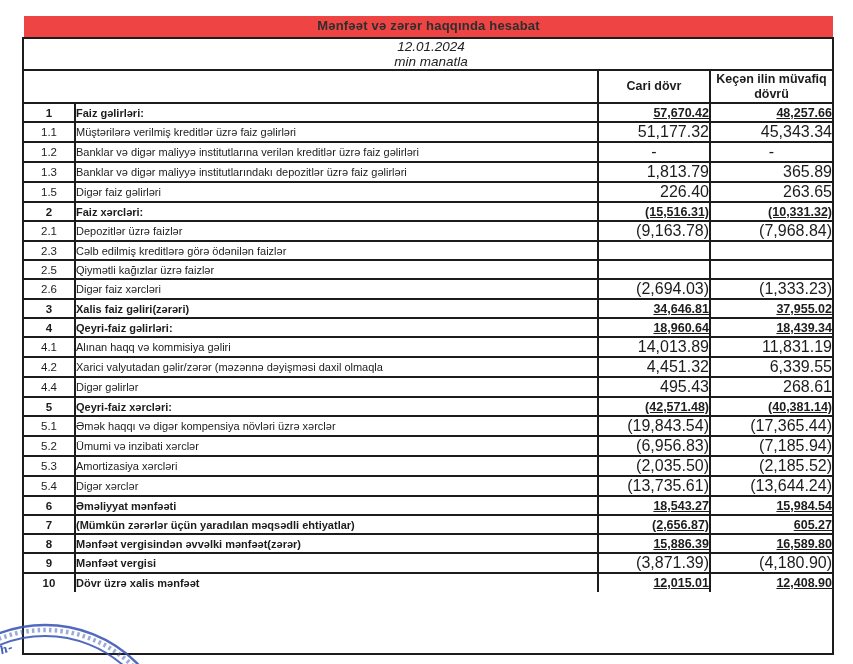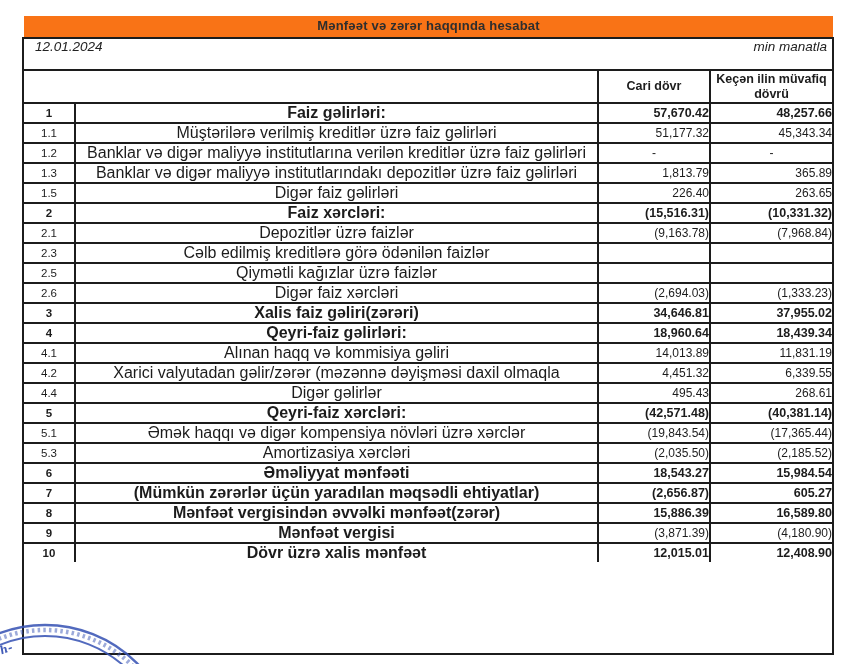--- a/index.html
+++ b/index.html
@@ -9,47 +9,48 @@
     height: 664px;
     background: #ffffff;
     overflow: hidden;
     font-family: "Liberation Sans", sans-serif;
     color: #1c1c1c;
   }
   .title-bar {
     position: absolute;
     left: 24px; top: 16px;
     width: 809px; height: 24px;
-    background: #f97316;
+    background: #ef4444;
     text-align: center;
     line-height: 20px;
     font-size: 13px;
     font-weight: bold;
     color: #2e2e2e;
     letter-spacing: 0.2px;
   }
   .doc-box {
     position: absolute;
     left: 22px; top: 37px;
     width: 812px; height: 618px;
     box-sizing: border-box;
     border: 2px solid #1c1c1c;
     background: #fff;
   }
   .meta-row {
     height: 32px;
     display: flex;
     justify-content: space-between;
-    align-items: flex-start;
+    align-items: center;
     padding: 0 5px 3px 11px;
     font-style: italic;
     font-size: 13.5px;
     color: #222;
     border-bottom: 2px solid #1c1c1c;
     box-sizing: border-box;
+    flex-direction: column;
   }
   table.pl {
     width: 100%;
     border-collapse: collapse;
     table-layout: fixed;
     border-radius: 13px;
   }
   table.pl th, table.pl td {
     border: 2px solid #1c1c1c;
     padding: 0;
@@ -64,25 +65,25 @@
     height: 31px;
     font-size: 12.5px;
     font-weight: bold;
     text-align: center;
     vertical-align: middle;
     line-height: 1.2;
     white-space: normal;
   }
   table.pl tbody tr { height: 19px; }
   td.c-no   { text-align: center; font-size: 11.5px; }
-  td.c-desc { text-align: center; font-size: 16px; padding-left: 4px; }
-  td.c-val  { text-align: right; font-size: 12px; padding-right: 6px; }
+  td.c-desc { text-align: left; font-size: 11px; padding-left: 4px; }
+  td.c-val  { text-align: right; font-size: 16px; padding-right: 6px; }
   td.c-val.dash { text-align: center; padding-right: 0; }
   tr.bold-label td.c-no, tr.bold-label td.c-desc { font-weight: bold; }
-  tr.bold-values td.c-val { font-weight: bold; font-size: 12.5px; }
+  tr.bold-values td.c-val { font-weight: bold; font-size: 12.5px; text-decoration: underline; }
   .stamp {
     position: absolute;
     left: 0; top: 606px;
     pointer-events: none;
     z-index: 5;
   }
 </style>
 </head>
 <body>
 
@@ -209,24 +210,36 @@
             <td class="c-val">(42,571.48)</td>
             <td class="c-val">(40,381.14)</td>
           </tr>
           <tr>
             <td class="c-no">5.1</td>
             <td class="c-desc">Əmək haqqı və digər kompensiya növləri üzrə xərclər</td>
             <td class="c-val">(19,843.54)</td>
             <td class="c-val">(17,365.44)</td>
           </tr>
           <tr>
+            <td class="c-no">5.2</td>
+            <td class="c-desc">Ümumi və inzibati xərclər</td>
+            <td class="c-val">(6,956.83)</td>
+            <td class="c-val">(7,185.94)</td>
+          </tr>
+          <tr>
             <td class="c-no">5.3</td>
             <td class="c-desc">Amortizasiya xərcləri</td>
             <td class="c-val">(2,035.50)</td>
             <td class="c-val">(2,185.52)</td>
+          </tr>
+          <tr>
+            <td class="c-no">5.4</td>
+            <td class="c-desc">Digər xərclər</td>
+            <td class="c-val">(13,735.61)</td>
+            <td class="c-val">(13,644.24)</td>
           </tr>
           <tr class="bold-label bold-values">
             <td class="c-no">6</td>
             <td class="c-desc">Əməliyyat mənfəəti</td>
             <td class="c-val">18,543.27</td>
             <td class="c-val">15,984.54</td>
           </tr>
           <tr class="bold-label bold-values">
             <td class="c-no">7</td>
             <td class="c-desc">(Mümkün zərərlər üçün yaradılan məqsədli ehtiyatlar)</td>

